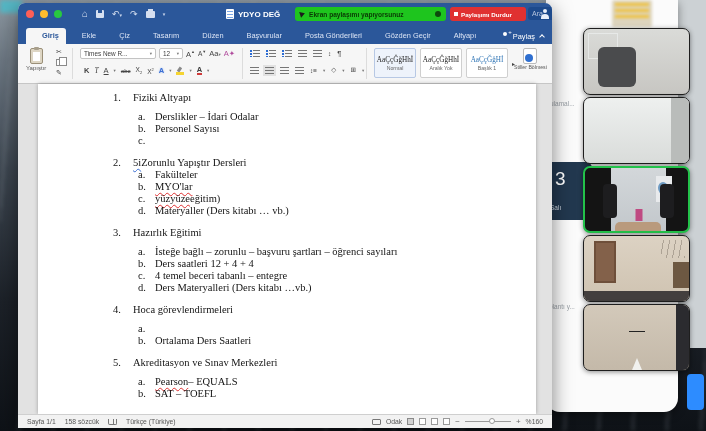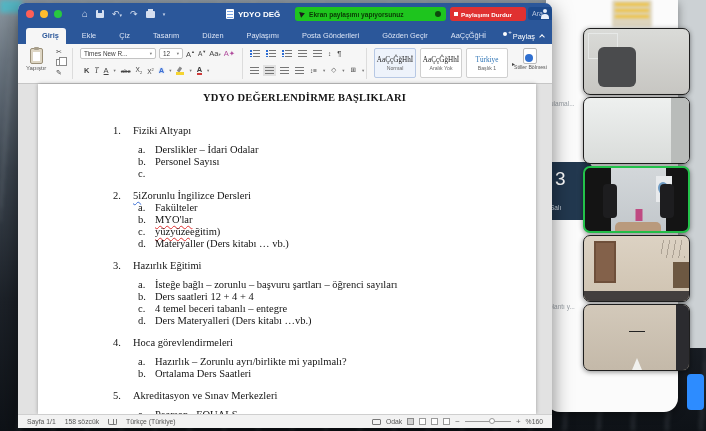--- a/index.html
+++ b/index.html
@@ -236,24 +236,24 @@
       <input class="search-box" placeholder="Ara" style="">
       <span class="ic-person-share"></span>
     </div>
 
     <div class="tabs">
       <span class="tab active">Giriş</span>
       <span class="tab">Ekle</span>
       <span class="tab">Çiz</span>
       <span class="tab">Tasarım</span>
       <span class="tab">Düzen</span>
-      <span class="tab">Paylaşımı</span>
+      <span class="tab">Başvurular</span>
       <span class="tab">Posta Gönderileri</span>
       <span class="tab">Gözden Geçir</span>
-      <span class="tab">AaÇçĞğHİ</span>
+      <span class="tab">Altyapı</span>
       <span class="share-btn">
         <span class="ic-person-add"></span>
         <b>Paylaş</b>
         <span class="chev-up"></span>
       </span>
     </div>
 
     <div class="ribbon">
 
       <div class="rrow" style="left:8px;top:4px;flex-direction:column;gap:1px;">
@@ -326,35 +326,34 @@
       <div class="rrow" style="left:356px;top:4px;gap:4px;">
         <span class="style-card sel">
           <span class="st-sample">AaÇçĞğHhİ</span>
           <span class="st-name">Normal</span>
         </span>
         <span class="style-card">
           <span class="st-sample">AaÇçĞğHhİ</span>
           <span class="st-name">Aralık Yok</span>
         </span>
         <span class="style-card">
-          <span class="st-sample h1">Türkiye</span>
+          <span class="st-sample h1">AaÇçĞğHİ</span>
           <span class="st-name">Başlık 1</span>
         </span>
         <span class="glyph" style="font-size:6px;">▸</span>
       </div>
 
       <div class="rrow stiles-pane" style="left:496px;top:4px;">
         <span class="ic-stylespane"></span>
         <span class="sp-label">Stiller Bölmesi</span>
       </div>
     </div>
 
     <div class="docarea">
       <div class="page">
-        <div class="doc-title">YDYO DEĞERLENDİRME BAŞLIKLARI</div>
 
         <div class="sec gap">
           <div class="line">
             <span class="ltr">1.</span>
             <span>Fiziki Altyapı</span>
           </div>
           <div class="items">
             <div class="line">
                 <span class="ltr">a.</span>
                 <span>Derslikler – İdari Odalar</span>
@@ -366,21 +365,21 @@
             <div class="line">
                 <span class="ltr">c.</span>
               </div>
           </div>
         </div>
 
         <div class="sec">
           <div class="line">
             <span class="ltr">2.</span>
             <span class="sp-blue">5i</span>
-            <span> Zorunlu İngilizce Dersleri</span>
+            <span> Zorunlu Yapıştır Dersleri</span>
           </div>
           <div class="items">
             <div class="line">
                 <span class="ltr">a.</span>
                 <span>Fakülteler</span>
               </div>
             <div class="line">
                 <span class="ltr">b.</span>
                 <span class="sp-red">MYO'lar</span>
               </div>
@@ -422,21 +421,20 @@
         </div>
 
         <div class="sec gap">
           <div class="line">
             <span class="ltr">4.</span>
             <span>Hoca görevlendirmeleri</span>
           </div>
           <div class="items">
             <div class="line">
                 <span class="ltr">a.</span>
-                <span>Hazırlık – Zorunlu ayrı/birlikte mi yapılmalı?</span>
               </div>
             <div class="line">
                 <span class="ltr">b.</span>
                 <span>Ortalama Ders Saatleri</span>
               </div>
           </div>
         </div>
 
         <div class="sec gap">
           <div class="line">

